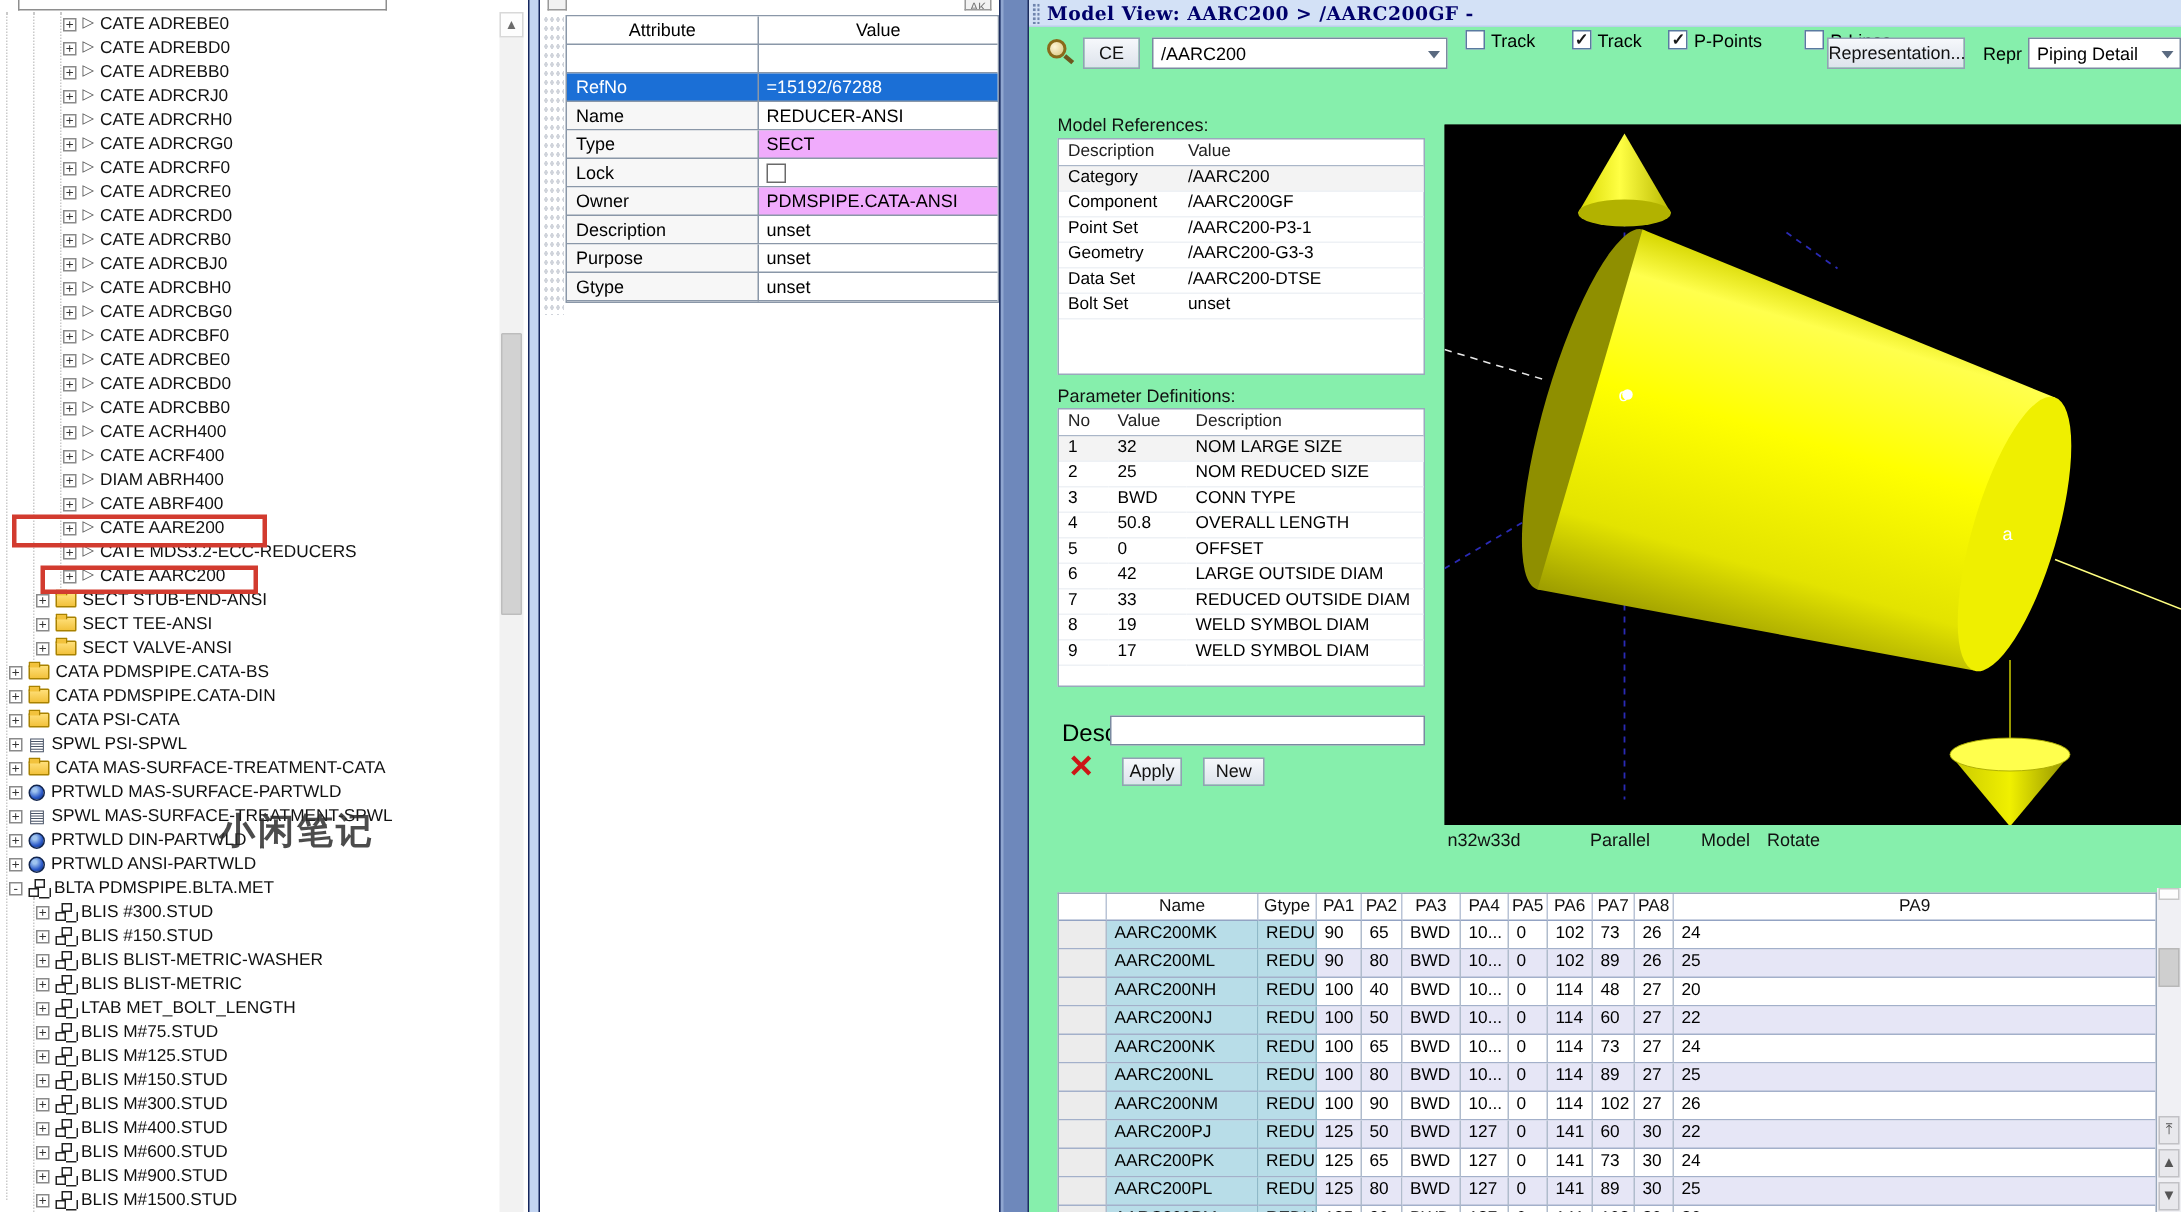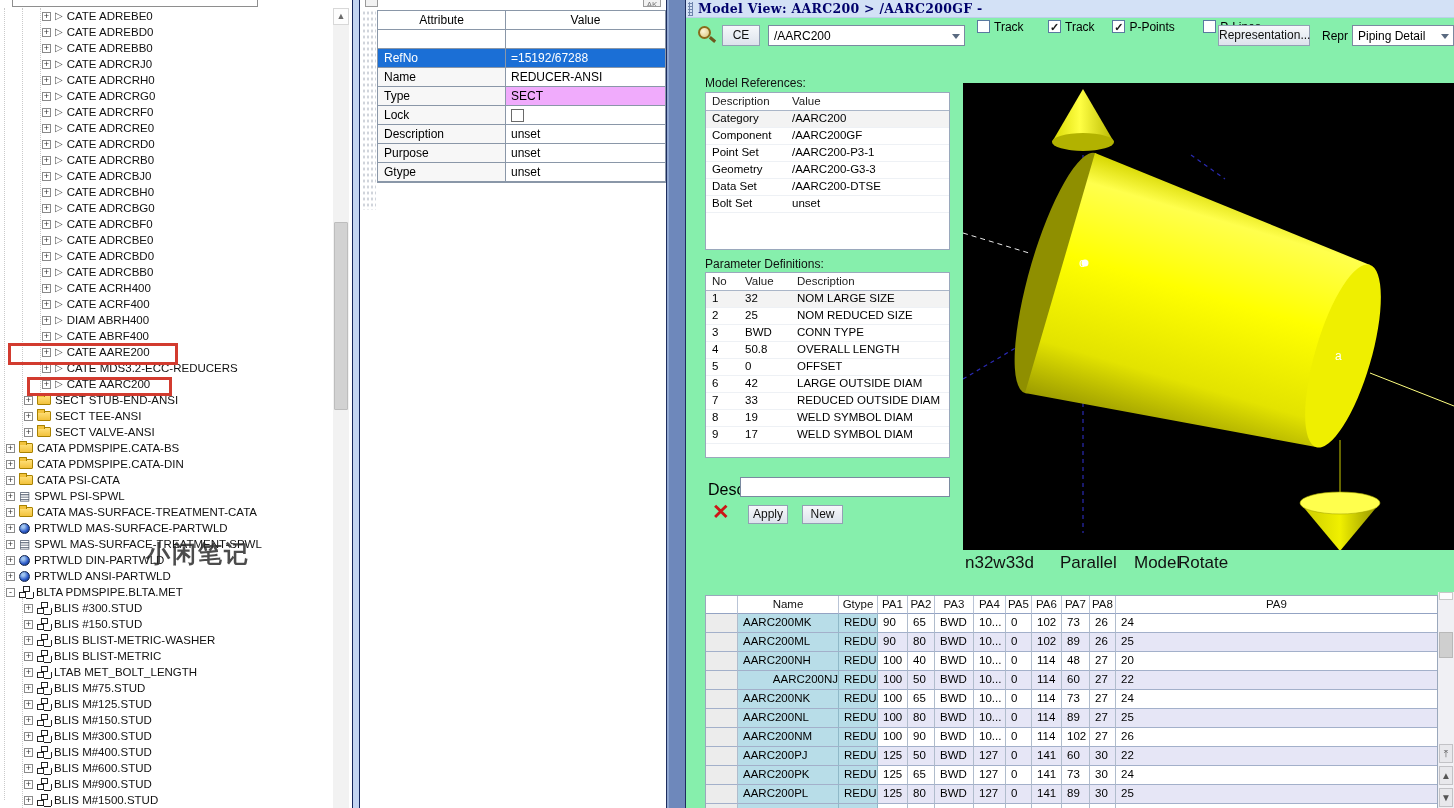--- a/index.html
+++ b/index.html
@@ -80,21 +80,21 @@
 #pd-table{top:272px;height:186px}
 
 #desc-label{position:absolute;left:22px;top:481px;font-size:16px}
 #desc-input{position:absolute;left:54px;top:477px;width:210px;height:20px;background:#fff;border:1px solid #7a8aa0}
 #ic-clear{position:absolute;left:26px;top:501px;font-size:21px;line-height:21px;color:#cc1616;font-weight:bold}
 #btn-apply{position:absolute;left:62px;top:505px;width:40px;height:19px;line-height:17px}
 #btn-new{position:absolute;left:116px;top:505px;width:41px;height:19px;line-height:17px}
 
 
 #viewport{position:absolute;left:277px;top:83px;width:491px;height:467px;background:#000}
-#vp-status span{position:absolute;top:553px;font-size:17px;color:#111}
+#vp-status span{position:absolute;top:553px;font-size:12px;color:#111}
 
 
 #grid{position:absolute;left:19px;top:595px;width:733px;background:#fff;border:1px solid #9aa8bc;border-bottom:none;overflow:hidden;height:213px}
 .g-row{display:flex;height:19px}
 .g-hrow{display:flex;height:18px;background:#fff}
 .g-hrow .gc{border-right:1px solid #b9c4d6;border-bottom:1px solid #93a3c3;text-align:center;font-size:11.5px;padding-top:2px;color:#111}
 .g-row .gc{border-right:1px solid #b0bccc;border-bottom:1px solid #a3b0ca;font-size:11.5px;padding:2px 0 0 5px;white-space:nowrap;overflow:hidden}
 .gc.selc{background:#ececec}
 .gc.cyan{background:#b8dde8;border-right:1px solid #8fb9c8}
 .g-row.stripe .gc.plain{background:#e6e6f6}
@@ -399,20 +399,24 @@
     <div class="a-name">Name</div>
     <div class="a-value">REDUCER-ANSI</div>
   </div>
           <div class="attr-row">
     <div class="a-name">Type</div>
     <div class="a-value ro">SECT</div>
   </div>
           <div class="attr-row">
     <div class="a-name">Lock</div>
     <div class="a-value"><span class="mini-check"></span></div>
+  </div>
+          <div class="attr-row">
+    <div class="a-name">Owner</div>
+    <div class="a-value ro">PDMSPIPE.CATA-ANSI</div>
   </div>
           <div class="attr-row">
     <div class="a-name">Description</div>
     <div class="a-value">unset</div>
   </div>
           <div class="attr-row">
     <div class="a-name">Purpose</div>
     <div class="a-value">unset</div>
   </div>
           <div class="attr-row">
@@ -650,21 +654,21 @@
             <div class="gc plain" style="flex: 0 0 39px;">BWD</div>
             <div class="gc plain" style="flex: 0 0 32px;">10...</div>
             <div class="gc plain" style="flex: 0 0 26px;">0</div>
             <div class="gc plain" style="flex: 0 0 30px;">114</div>
             <div class="gc plain" style="flex: 0 0 28px;">48</div>
             <div class="gc plain" style="flex: 0 0 26px;">27</div>
             <div class="gc plain" style="flex: 0 0 322px;">20</div>
           </div>
           <div class="g-row stripe">
             <div class="gc selc" style="flex: 0 0 32px;"></div>
-            <div class="gc cyan" style="flex: 0 0 101px; text-align: right;">AARC200NJ</div>
+            <div class="gc cyan" style="flex: 0 0 101px;">AARC200NJ</div>
             <div class="gc cyan" style="flex: 0 0 39px;">REDU</div>
             <div class="gc plain" style="flex: 0 0 30px;">100</div>
             <div class="gc plain" style="flex: 0 0 27px;">50</div>
             <div class="gc plain" style="flex: 0 0 39px;">BWD</div>
             <div class="gc plain" style="flex: 0 0 32px;">10...</div>
             <div class="gc plain" style="flex: 0 0 26px;">0</div>
             <div class="gc plain" style="flex: 0 0 30px;">114</div>
             <div class="gc plain" style="flex: 0 0 28px;">60</div>
             <div class="gc plain" style="flex: 0 0 26px;">27</div>
             <div class="gc plain" style="flex: 0 0 322px;">22</div>

